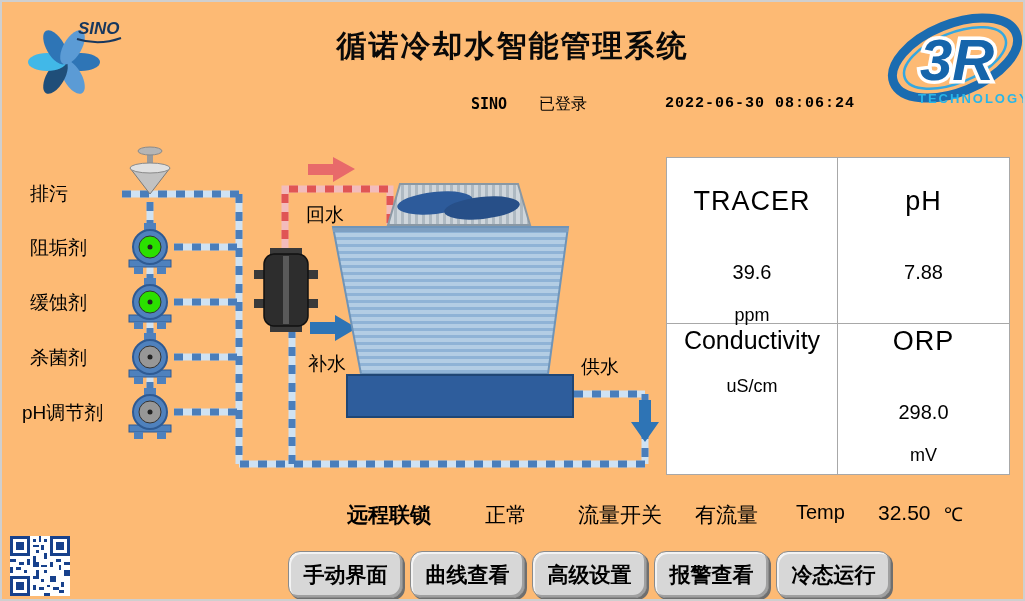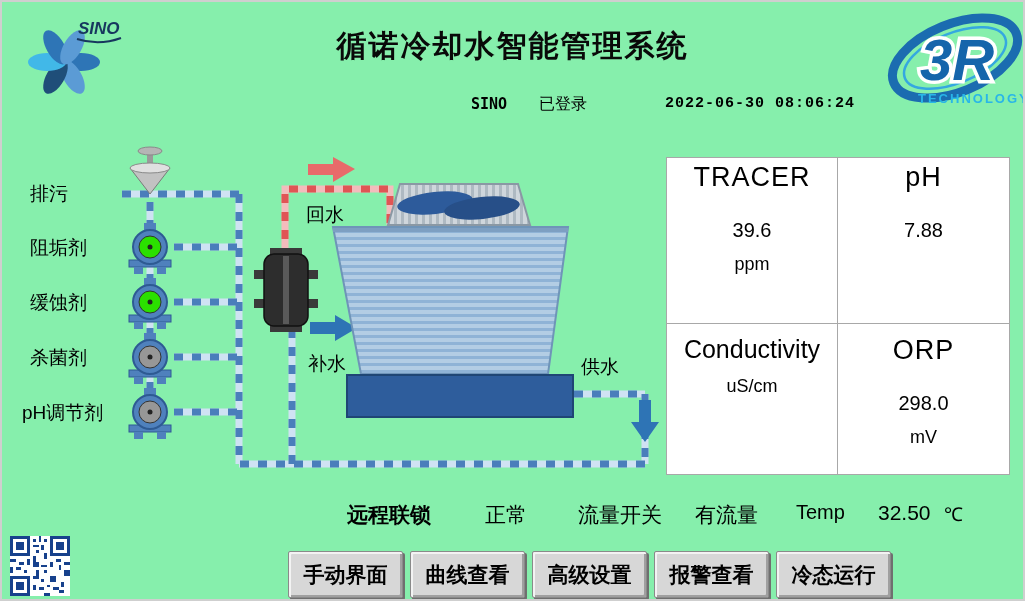--- a/index.html
+++ b/index.html
@@ -1,18 +1,18 @@
 <!DOCTYPE html>
 <html><head>
 <meta charset="utf-8">
 <style>
   html,body { margin:0; padding:0; background:#e9e9e9; }
   .screen {
     position:relative; width:1025px; height:601px; box-sizing:border-box;
-    background:#86efac; border:2px solid #cfcfcf; overflow:hidden;
+    background:#fdba74; border:2px solid #cfcfcf; overflow:hidden;
     font-family:"Liberation Sans", sans-serif; color:#000;
   }
   .title {
     position:absolute; top:24px; left:0; width:100%; text-align:center;
     font-size:30px; font-weight:bold; letter-spacing:2px; color:#090909;
   }
   .login-user   { position:absolute; top:93px; left:469px; font-family:"DejaVu Sans Mono", monospace; font-size:15px; font-weight:bold; }
   .login-status { position:absolute; top:92px; left:537px; font-size:16px; }
   .login-time   { position:absolute; top:93px; left:663px; font-family:Liberation Mono, monospace; font-size:15px; font-weight:bold; letter-spacing:1px; }
 
@@ -25,40 +25,40 @@
   .diagram { position:absolute; left:0; top:135px; }
 
   .metrics {
     position:absolute; left:664px; top:155px; width:342px; height:316px;
     display:grid; grid-template-columns:1fr 1fr; grid-template-rows:166px 1fr;
     border:1px solid #a8a8a8; background:#fff;
   }
   .metric-cell { border-right:1px solid #a8a8a8; border-bottom:1px solid #a8a8a8; text-align:center; }
   .metric-cell:nth-child(2n) { border-right:none; }
   .metric-cell:nth-child(n+3) { border-bottom:none; }
-  .metric-cell .name  { font-size:27px; margin-top:4px; letter-spacing:1px; }
+  .metric-cell .name  { font-size:27px; margin-top:28px; letter-spacing:1px; }
   .metric-cell.small .name { font-size:25px; letter-spacing:0; }
-  .metric-cell .value { font-size:20px; margin-top:26px; }
-  .metric-cell .unit  { font-size:18px; margin-top:12px; }
-  .metric-cell:nth-child(n+3) .name  { margin-top:11px; }
+  .metric-cell .value { font-size:20px; margin-top:44px; }
+  .metric-cell .unit  { font-size:18px; margin-top:21px; }
+  .metric-cell:nth-child(n+3) .name  { margin-top:2px; }
 
   .status-item { position:absolute; top:499px; font-size:21px; white-space:nowrap; }
   .st-interlock-l { left:345px;font-weight:bold; }
   .st-interlock-v { left:483px; }
   .st-flow-l      { left:576px; }
   .st-flow-v      { left:693px; }
   .st-temp-l      { left:794px; font-size:20px; }
   .st-temp-v      { left:876px; }
   .st-temp-u      { left:942px; font-size:19px; }
 
   .btnrow { position:absolute; left:286px; top:549px; display:flex; gap:7px; }
   .btnrow button {
     width:115px; height:47px; font-family:"Liberation Sans", sans-serif;
     font-size:21px; font-weight:bold; color:#000; background:#d7d7d7;
-    border:1px solid #8a8a8a; border-radius:2px; cursor:pointer;
+    border:1px solid #8a8a8a; border-radius:12px; cursor:pointer;
     box-shadow: inset 2px 2px 0 #f3f3f3, inset -2px -2px 0 #a0a0a0, 2px 2px 0 #6f6f6f;
   }
   .qr { position:absolute; left:8px; top:534px; }
 </style>
 </head>
 <body>
 
 <div class="screen">
 
   <svg class="logo-sino" width="120" height="95" viewBox="0 0 120 95">

